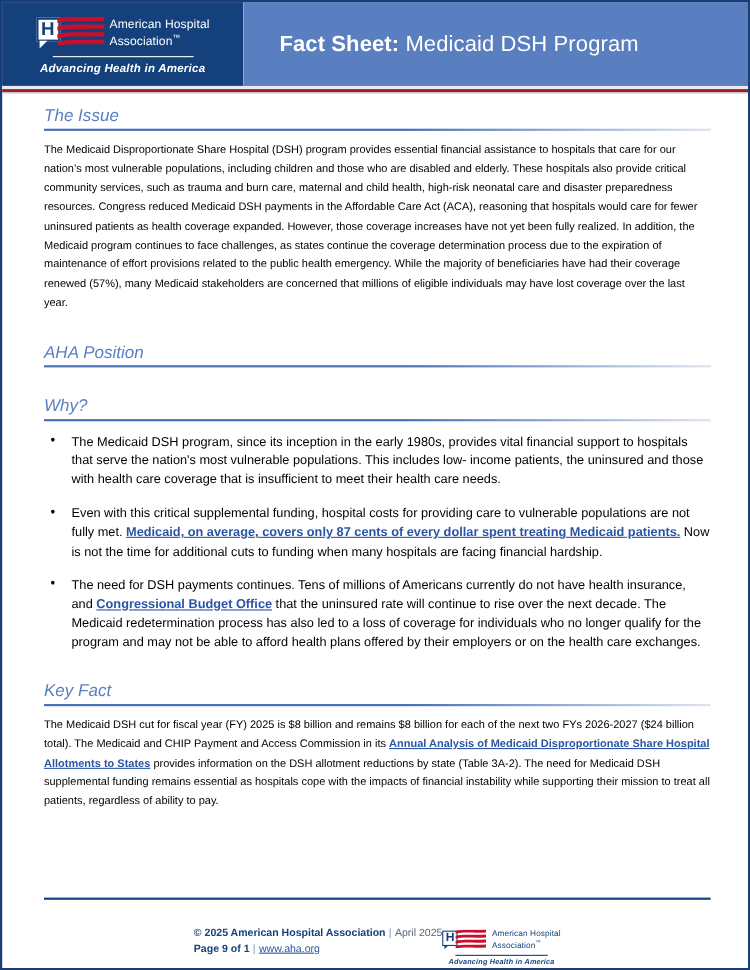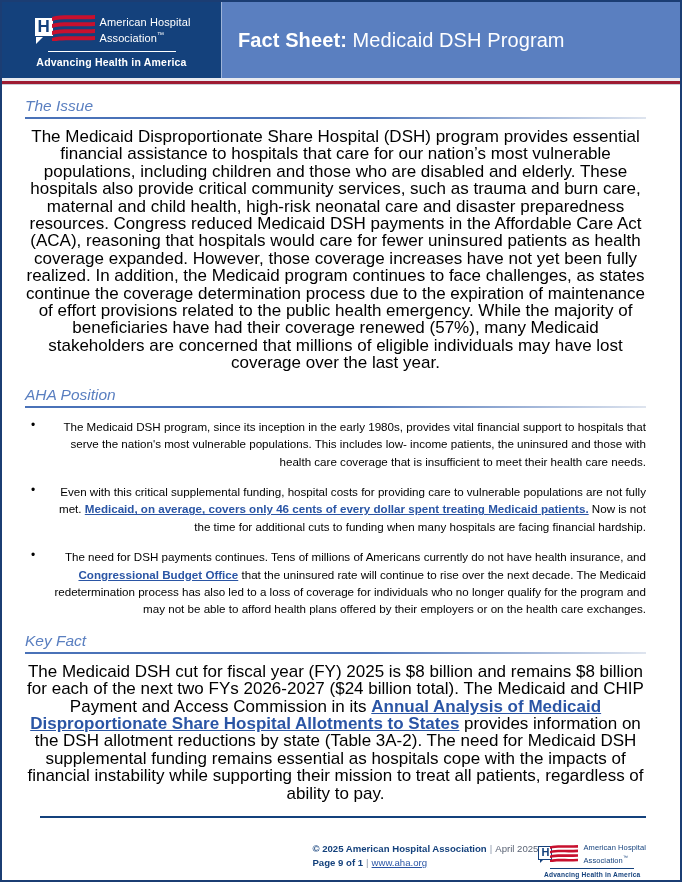--- a/index.html
+++ b/index.html
@@ -37,21 +37,21 @@
     align-items: center;
     justify-content: center;
     flex: none;
     border-right: 1px solid #9fb4d8;
   }
   .header-title-pane {
     flex: 1;
     background: #5a7fc0;
     display: flex;
     align-items: center;
-    padding-left: 16px;
+    padding-left: 32px;
   }
   .header-title {
     font-size: 20px;
     color: #ffffff;
     letter-spacing: 0.1px;
     white-space: nowrap;
   }
   .header-title b { font-weight: bold; }
 
   
@@ -106,65 +106,65 @@
   }
   .aha-words sup { font-size: 7px; vertical-align: super; }
   .aha-rule {
     width: 128px;
     height: 1px;
     background: #ffffff;
     margin: 5px 0 4px 0;
   }
   .aha-tag {
     color: #ffffff;
+    font-style: italic;
     font-weight: bold;
     font-size: 10.5px;
     letter-spacing: 0.2px;
   }
 
   
   .rule-gap { height: 3px; background: #e8eaf0; }
   .rule-red { height: 3px; background: #9e1b32; }
   .rule-after { height: 1px; background: #c9ccd6; }
 
   
   .content {
-    padding: 12px 34px 0 23px;
+    padding: 12px 34px 0 38px;
   }
 
   .section-head {
     color: #5a7fc0;
     font-style: italic;
     font-size: 15.5px;
     padding-bottom: 2px;
-    margin-top: 14px;
+    margin-top: 27px;
     border-bottom: 2px solid;
     border-image: linear-gradient(to right, #4a72b8 0%, #4a72b8 55%, #dfe5ef 100%) 1;
   }
   .section-head:first-child { margin-top: 0; }
 
   p.body-text {
-    font-size: 17px;
+    font-size: 10px;
     line-height: 17.4px;
     margin: 9px 0 0 0;
-    text-align: center;
+    text-align: left;
   }
 
   ul.bullets {
     margin: 10px 0 0 0;
     padding: 0;
     list-style: none;
   }
   ul.bullets li {
     position: relative;
     padding-left: 25px;
     margin-bottom: 13px;
     font-size: 11.6px;
     line-height: 17.4px;
-    text-align: right;
   }
   ul.bullets li:before {
     content: "\2022";
     position: absolute;
     left: 6px;
     top: -1px;
     font-size: 12px;
   }
 
   a.doclink {
@@ -180,21 +180,21 @@
     height: 64px;
     padding: 0 34px 0 38px;
   }
   .footer-rule {
     height: 2px;
     background: #14417c;
     margin-bottom: 9px;
   }
   .footer-inner {
     display: flex;
-    justify-content: flex-end;
+    justify-content: center;
     align-items: flex-start;
     margin-top: 24px;
   }
   .footer-text {
     font-size: 9.6px;
     line-height: 14px;
     color: #14417c;
   }
   .footer-text .bold { font-weight: bold; }
   .footer-text .sep { color: #8c97ab; padding: 0 3px; }
@@ -262,23 +262,24 @@
   <div class="rule-red"></div>
   <div class="rule-after"></div>
 
   <div class="content">
 
     <div class="section-head">The Issue</div>
     <p class="body-text">The Medicaid Disproportionate Share Hospital (DSH) program provides essential financial assistance to hospitals that care for our nation’s most vulnerable populations, including children and those who are disabled and elderly. These hospitals also provide critical community services, such as trauma and burn care, maternal and child health, high-risk neonatal care and disaster preparedness resources. Congress reduced Medicaid DSH payments in the Affordable Care Act (ACA), reasoning that hospitals would care for fewer uninsured patients as health coverage expanded. However, those coverage increases have not yet been fully realized. In addition, the Medicaid program continues to face challenges, as states continue the coverage determination process due to the expiration of maintenance of effort provisions related to the public health emergency. While the majority of beneficiaries have had their coverage renewed (57%), many Medicaid stakeholders are concerned that millions of eligible individuals may have lost coverage over the last year.</p>
 
     <div class="section-head">AHA Position</div>
 
+    <div class="section-head">Why?</div>
     <ul class="bullets">
       <li><span>The Medicaid DSH program, since its inception in the early 1980s, provides vital financial support to hospitals that serve the nation's most vulnerable populations. This includes low- income patients, the uninsured and those with health care coverage that is insufficient to meet their health care needs.</span></li>
-      <li><span>Even with this critical supplemental funding, hospital costs for providing care to vulnerable populations are not fully met. </span><a class="doclink" href="#">Medicaid, on average, covers only 46 cents of every dollar spent treating Medicaid patients.</a><span> Now is not the time for additional cuts to funding when many hospitals are facing financial hardship.</span></li>
+      <li><span>Even with this critical supplemental funding, hospital costs for providing care to vulnerable populations are not fully met. </span><a class="doclink" href="#">Medicaid, on average, covers only 87 cents of every dollar spent treating Medicaid patients.</a><span> Now is not the time for additional cuts to funding when many hospitals are facing financial hardship.</span></li>
       <li><span>The need for DSH payments continues. Tens of millions of Americans currently do not have health insurance, and </span><a class="doclink" href="#">Congressional Budget Office</a><span> that the uninsured rate will continue to rise over the next decade. The Medicaid redetermination process has also led to a loss of coverage for individuals who no longer qualify for the program and may not be able to afford health plans offered by their employers or on the health care exchanges.</span></li>
     </ul>
 
     <div class="section-head">Key Fact</div>
     <p class="body-text"><span>The Medicaid DSH cut for fiscal year (FY) 2025 is $8 billion and remains $8 billion for each of the next two FYs 2026-2027 ($24 billion total). The Medicaid and CHIP Payment and Access Commission in its </span><a class="doclink" href="#">Annual Analysis of Medicaid Disproportionate Share Hospital Allotments to States</a><span> provides information on the DSH allotment reductions by state (Table 3A-2). The need for Medicaid DSH supplemental funding remains essential as hospitals cope with the impacts of financial instability while supporting their mission to treat all patients, regardless of ability to pay.</span></p>
 
   </div>
 
   <div class="footer">
     <div class="footer-rule"></div>

